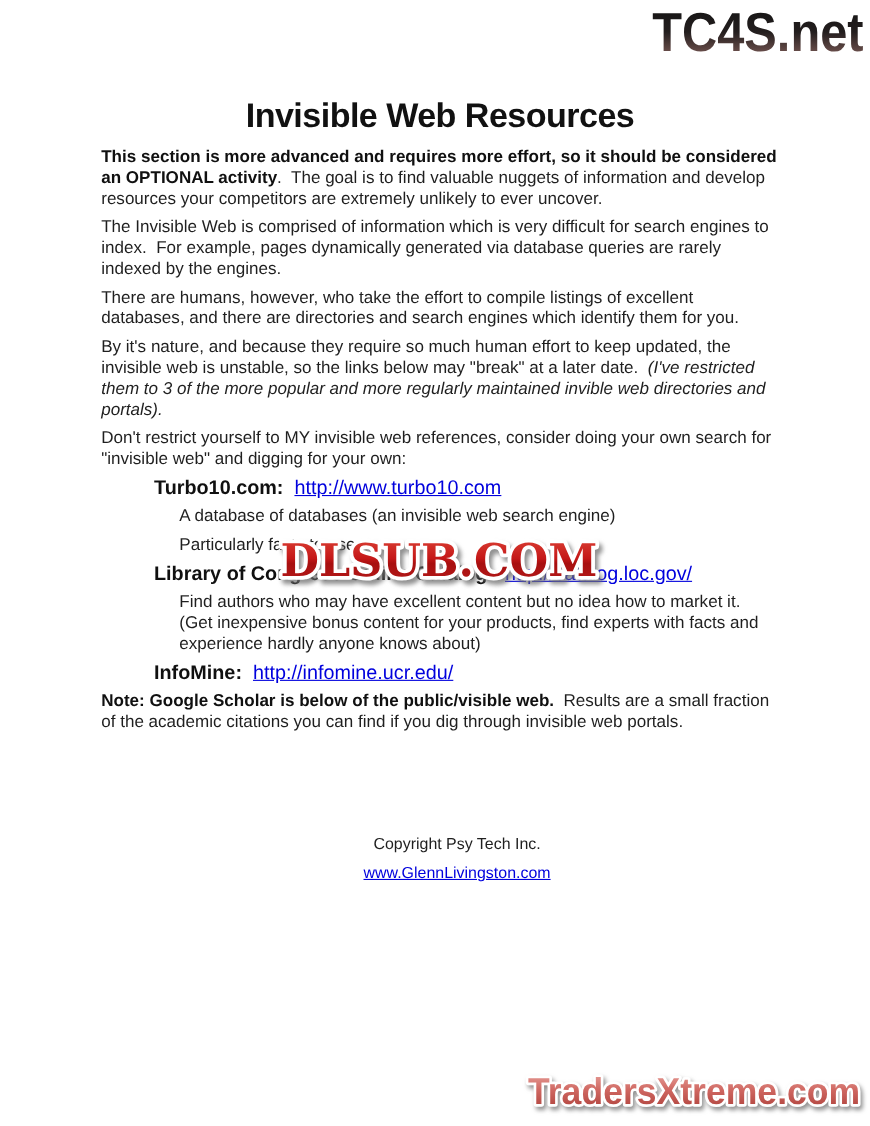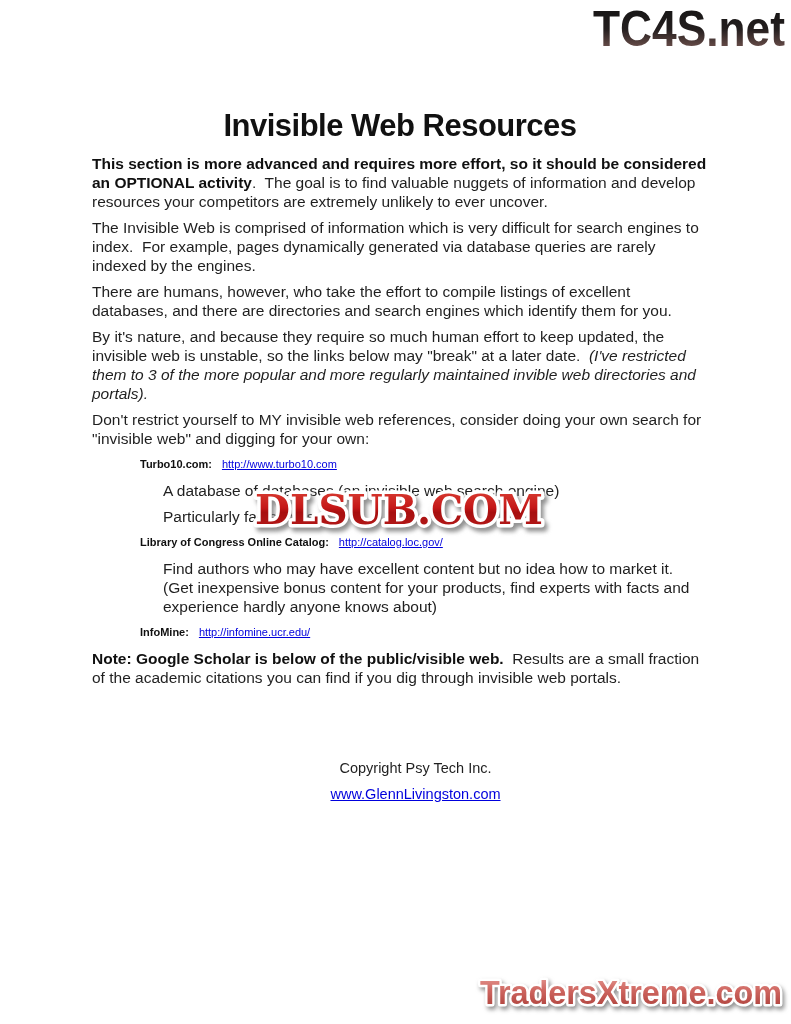--- a/index.html
+++ b/index.html
@@ -9,42 +9,42 @@
     height: 1024px;
     margin: 0 auto;
     background: #ffffff;
     font-family: "Liberation Sans", sans-serif;
     color: #1f1f1f;
     overflow: hidden;
   }
   .content {
     position: absolute;
     left: 92px;
-    top: 108px;
+    top: 87px;
     width: 616px;
   }
   h1.title {
     margin: 0 0 10px 0;
     font-size: 31px;
     line-height: 36px;
     font-weight: bold;
     text-align: center;
     color: #111111;
     letter-spacing: -0.5px;
   }
   .content p {
     margin: 0 0 7px 0;
     font-size: 15.5px;
     line-height: 19px;
     white-space: pre-wrap;
   }
   .content p b { color: #101010; text-align: center; }
   .res-line {
     margin: 0 0 7px 48px;
-    font-size: 11px;
+    font-size: 18px;
     line-height: 19px;
     white-space: pre-wrap;
   }
   .res-label { font-weight: bold; color: #101010; margin-right: 10px; }
   .res-note {
     margin: 0 0 7px 71px;
     font-size: 15.5px;
     line-height: 19px;
     white-space: pre-wrap;
   }

